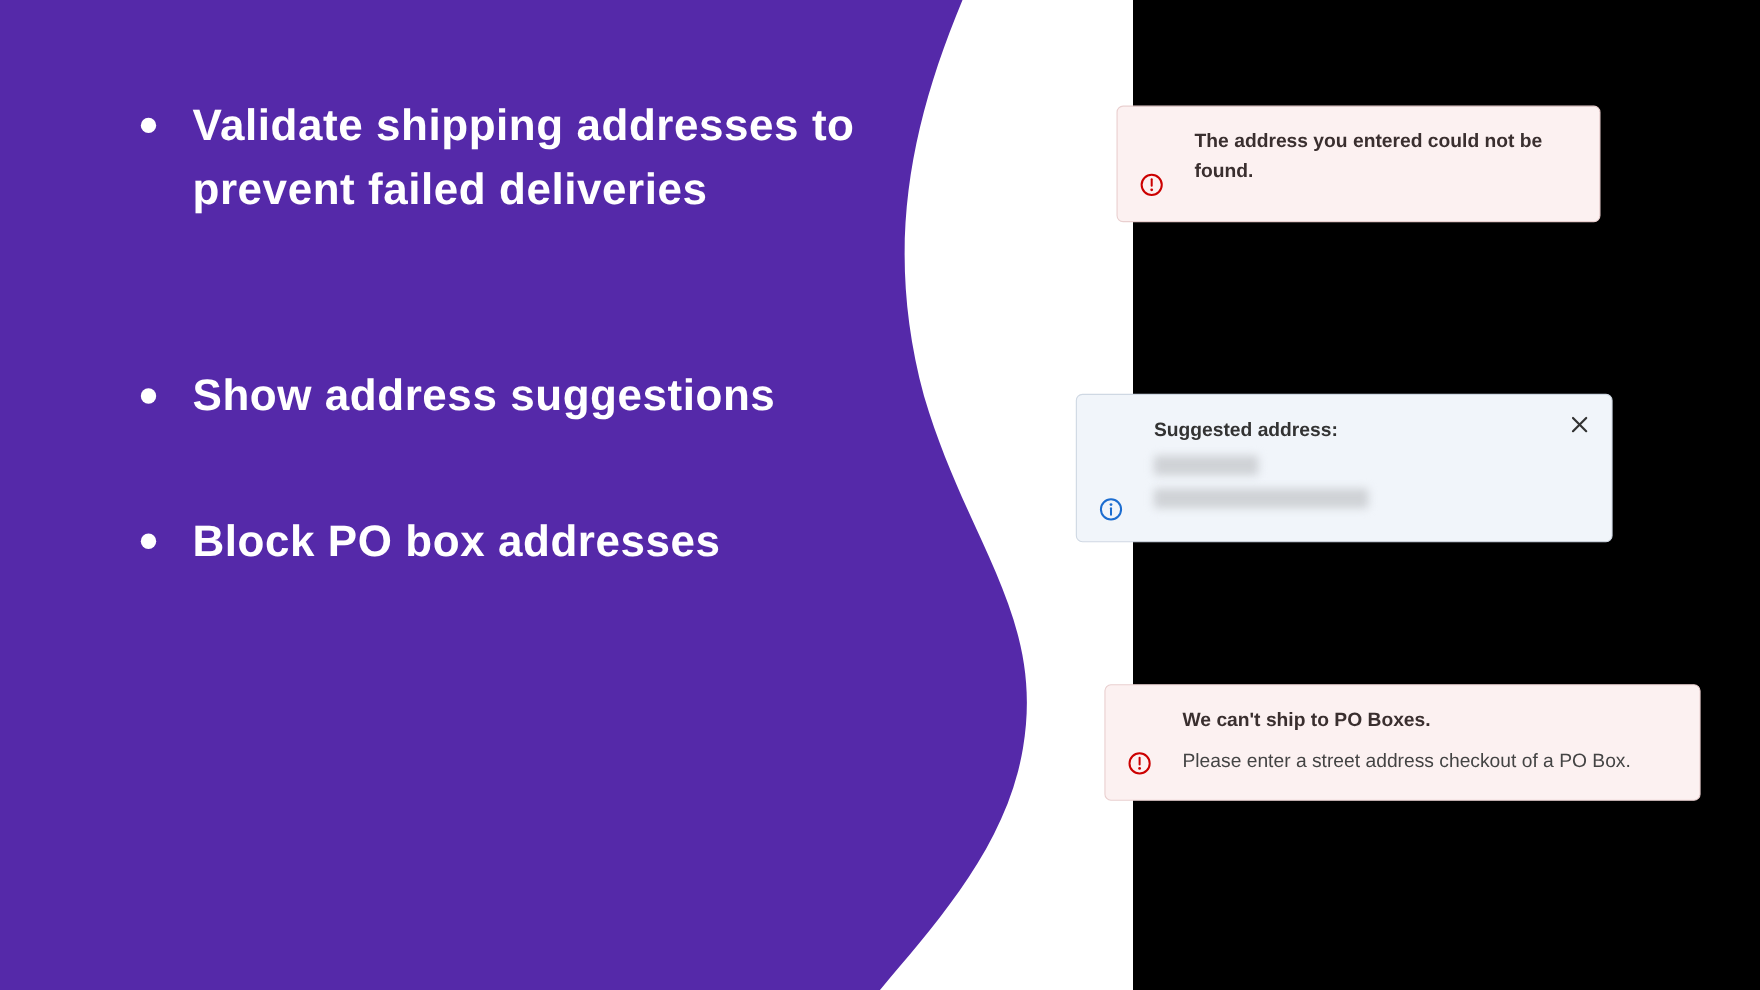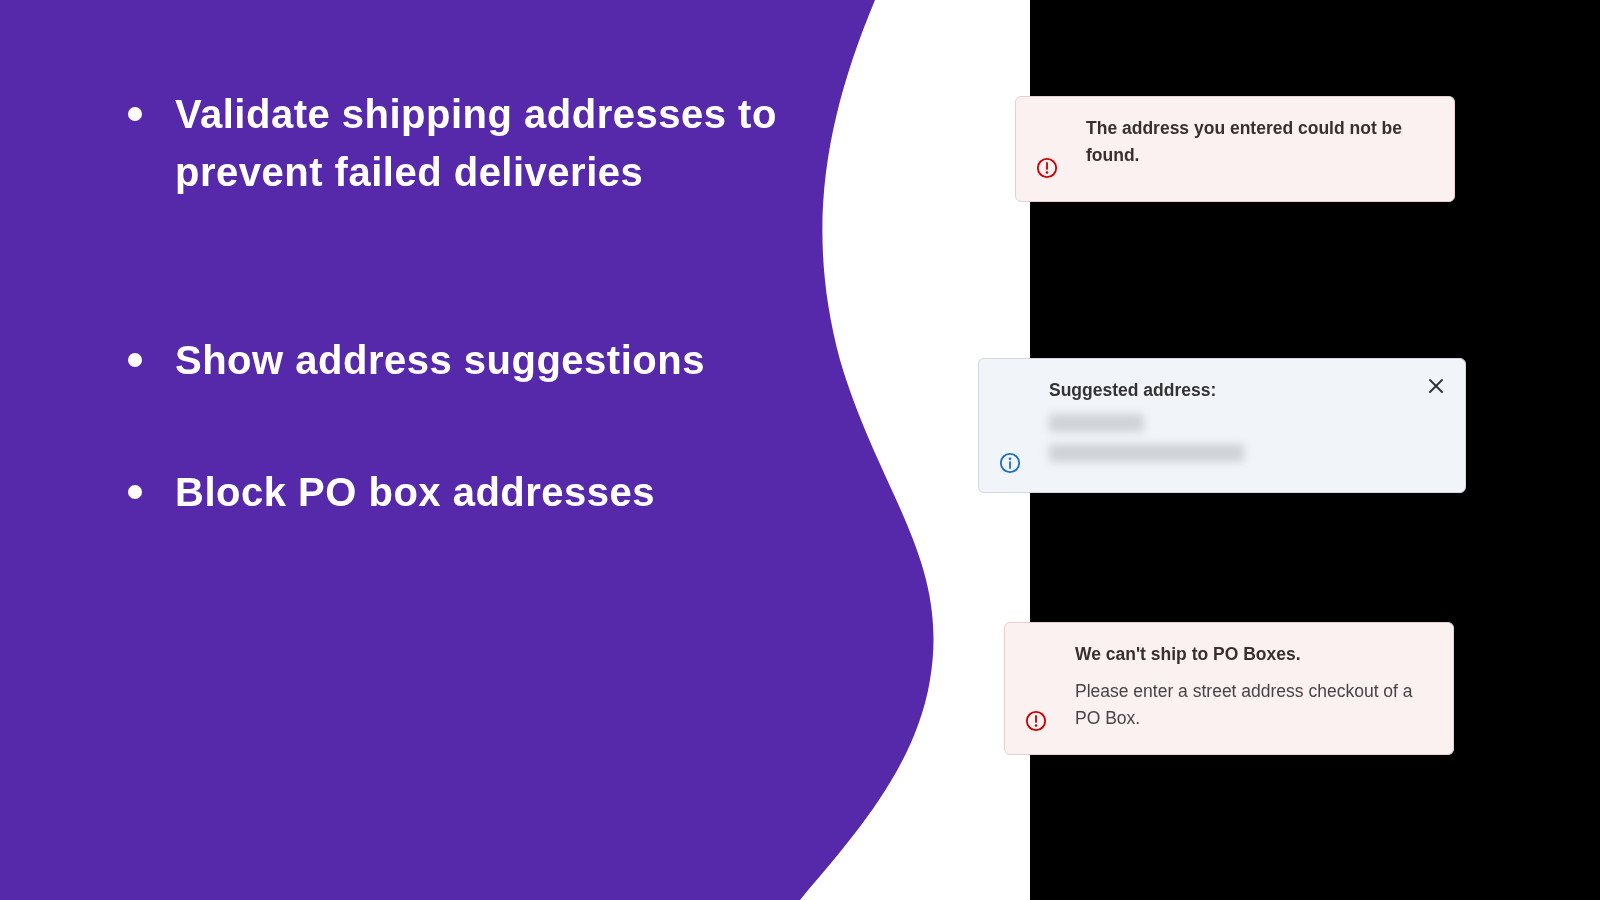--- a/index.html
+++ b/index.html
@@ -82,21 +82,21 @@
   }
   .error-card .title { color: #3a2f2f; }
   
   .info-card {
     background: #F1F5FA;
     border: 1px solid #CFD8E3;
   }
   
   .card-1 { left: 1015px; top: 96px; width: 440px; }
   .card-2 { left: 978px; top: 342px; width: 488px; padding: 18px 20px 18px 20px; margin-top: 16px; }
-  .card-3 { left: 1004px; top: 622px; width: 450px; }
+  .card-3 { left: 1004px; top: 622px; width: 542px; }
   
   .close-btn {
     position: absolute;
     top: 18px;
     right: 20px;
     width: 18px;
     height: 18px;
     cursor: pointer;
   }
   

